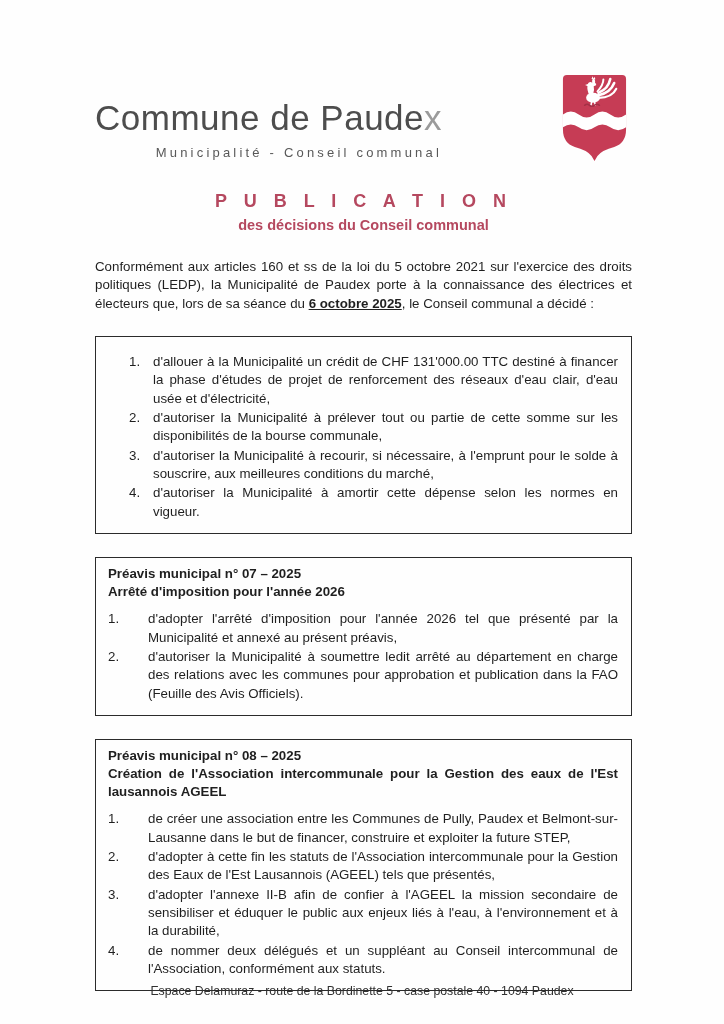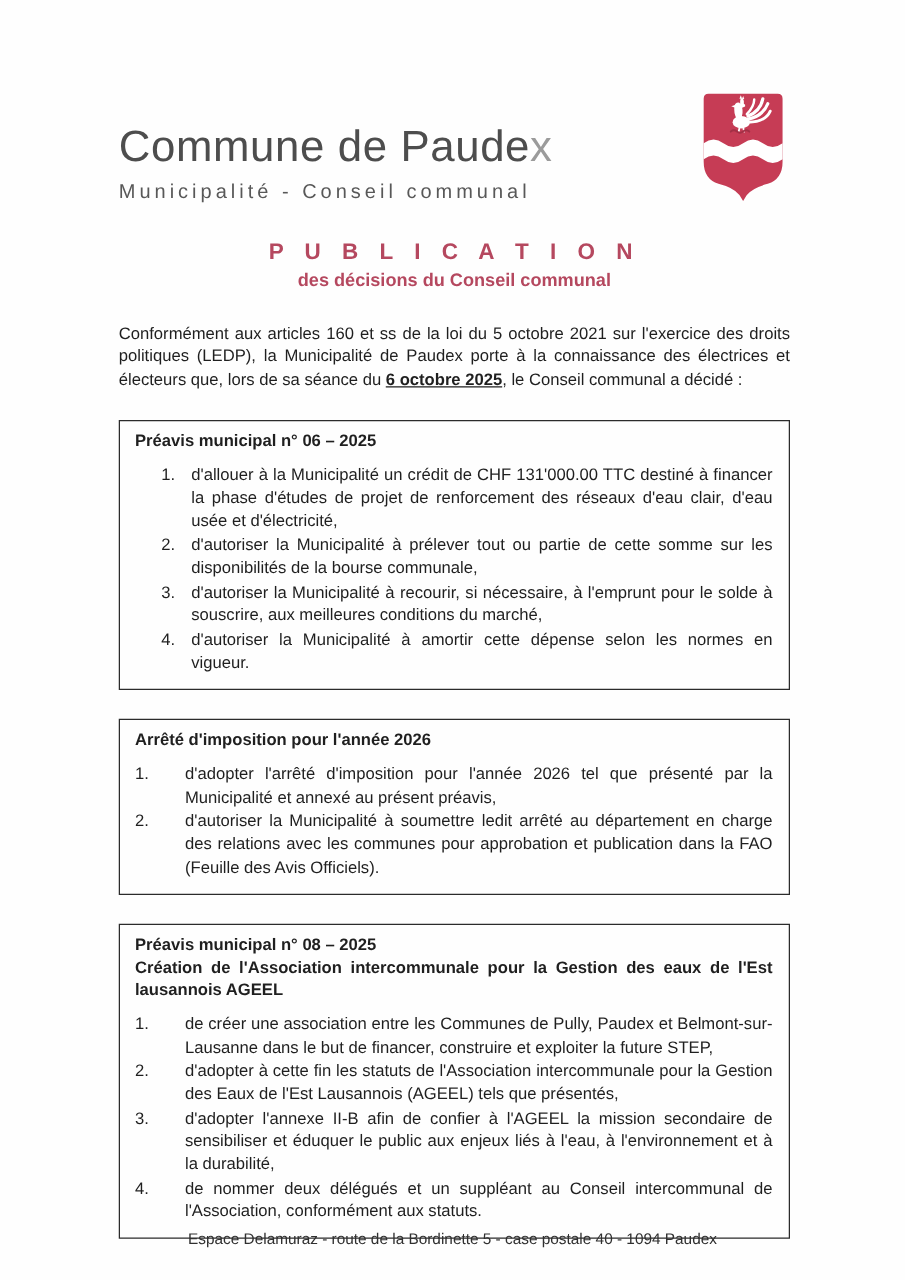--- a/index.html
+++ b/index.html
@@ -14,21 +14,21 @@
     width:724px;height:1024px;background:#fefefe;position:relative;
     font-family:"Liberation Sans", sans-serif;color:var(--text);
     margin:0 auto;overflow:hidden;
   }
   .content{padding:0 92px 0 95px;}
   
   .header{margin-top:72px;display:flex;justify-content:space-between;align-items:flex-start;}
   .logo-text{margin-top:28px;}
   .logo-name{font-size:35px;font-weight:400;color:var(--logo_gray);letter-spacing:.5px;line-height:1;}
   .logo-name .tail{color:#9b9b9b;}
-  .logo-sub{margin-top:10px;font-size:16px;letter-spacing:3.2px;color:#585858;}
+  .logo-sub{margin-top:10px;font-size:13px;letter-spacing:3.2px;color:#585858;text-align:right;}
   .shield{width:71px;height:91px;flex:none;margin-right:2px;}
   .shield-field{fill:var(--shield_red);}
   
   .pub-title{margin-top:28px;text-align:center;color:var(--accent);}
   .pub-line1{font-size:18px;font-weight:700;letter-spacing:6px;}
   .pub-line2{font-size:14.5px;font-weight:700;margin-top:5px;}
   
   .intro{margin-top:25px;font-size:13.3px;line-height:1.38;text-align:justify;}
   .intro strong{font-weight:700;text-decoration:underline;}
   
@@ -79,21 +79,20 @@
     </div>
 
     <div class="pub-title">
       <div class="pub-line1">P U B L I C A T I O N</div>
       <div class="pub-line2">des décisions du Conseil communal</div>
     </div>
 
     <p class="intro"><span>Conformément aux articles 160 et ss de la loi du 5 octobre 2021 sur l'exercice des droits politiques (LEDP), la Municipalité de Paudex porte à la connaissance des électrices et électeurs que, lors de sa séance du </span><strong>6 octobre 2025</strong><span>, le Conseil communal a décidé :</span></p>
 
     <div class="notice">
-      <div class="notice-title">Préavis municipal n° 06 – 2025</div>
       <div class="items items-a">
         <div class="item">
             <span class="num">1.</span>
             <span class="txt">d'allouer à la Municipalité un crédit de CHF 131'000.00 TTC destiné à financer la phase d'études de projet de renforcement des réseaux d'eau clair, d'eau usée et d'électricité,</span>
           </div>
         <div class="item">
             <span class="num">2.</span>
             <span class="txt">d'autoriser la Municipalité à prélever tout ou partie de cette somme sur les disponibilités de la bourse communale,</span>
           </div>
         <div class="item">
@@ -101,20 +100,21 @@
             <span class="txt">d'autoriser la Municipalité à recourir, si nécessaire, à l'emprunt pour le solde à souscrire, aux meilleures conditions du marché,</span>
           </div>
         <div class="item">
             <span class="num">4.</span>
             <span class="txt">d'autoriser la Municipalité à amortir cette dépense selon les normes en vigueur.</span>
           </div>
       </div>
     </div>
 
     <div class="notice">
+      <div class="notice-title">Préavis municipal n° 07 – 2025</div>
       <div class="notice-subtitle">Arrêté d'imposition pour l'année 2026</div>
       <div class="items items-b">
         <div class="item">
             <span class="num">1.</span>
             <span class="txt">d'adopter l'arrêté d'imposition pour l'année 2026 tel que présenté par la Municipalité et annexé au présent préavis,</span>
           </div>
         <div class="item">
             <span class="num">2.</span>
             <span class="txt">d'autoriser la Municipalité à soumettre ledit arrêté au département en charge des relations avec les communes pour approbation et publication dans la FAO (Feuille des Avis Officiels).</span>
           </div>

